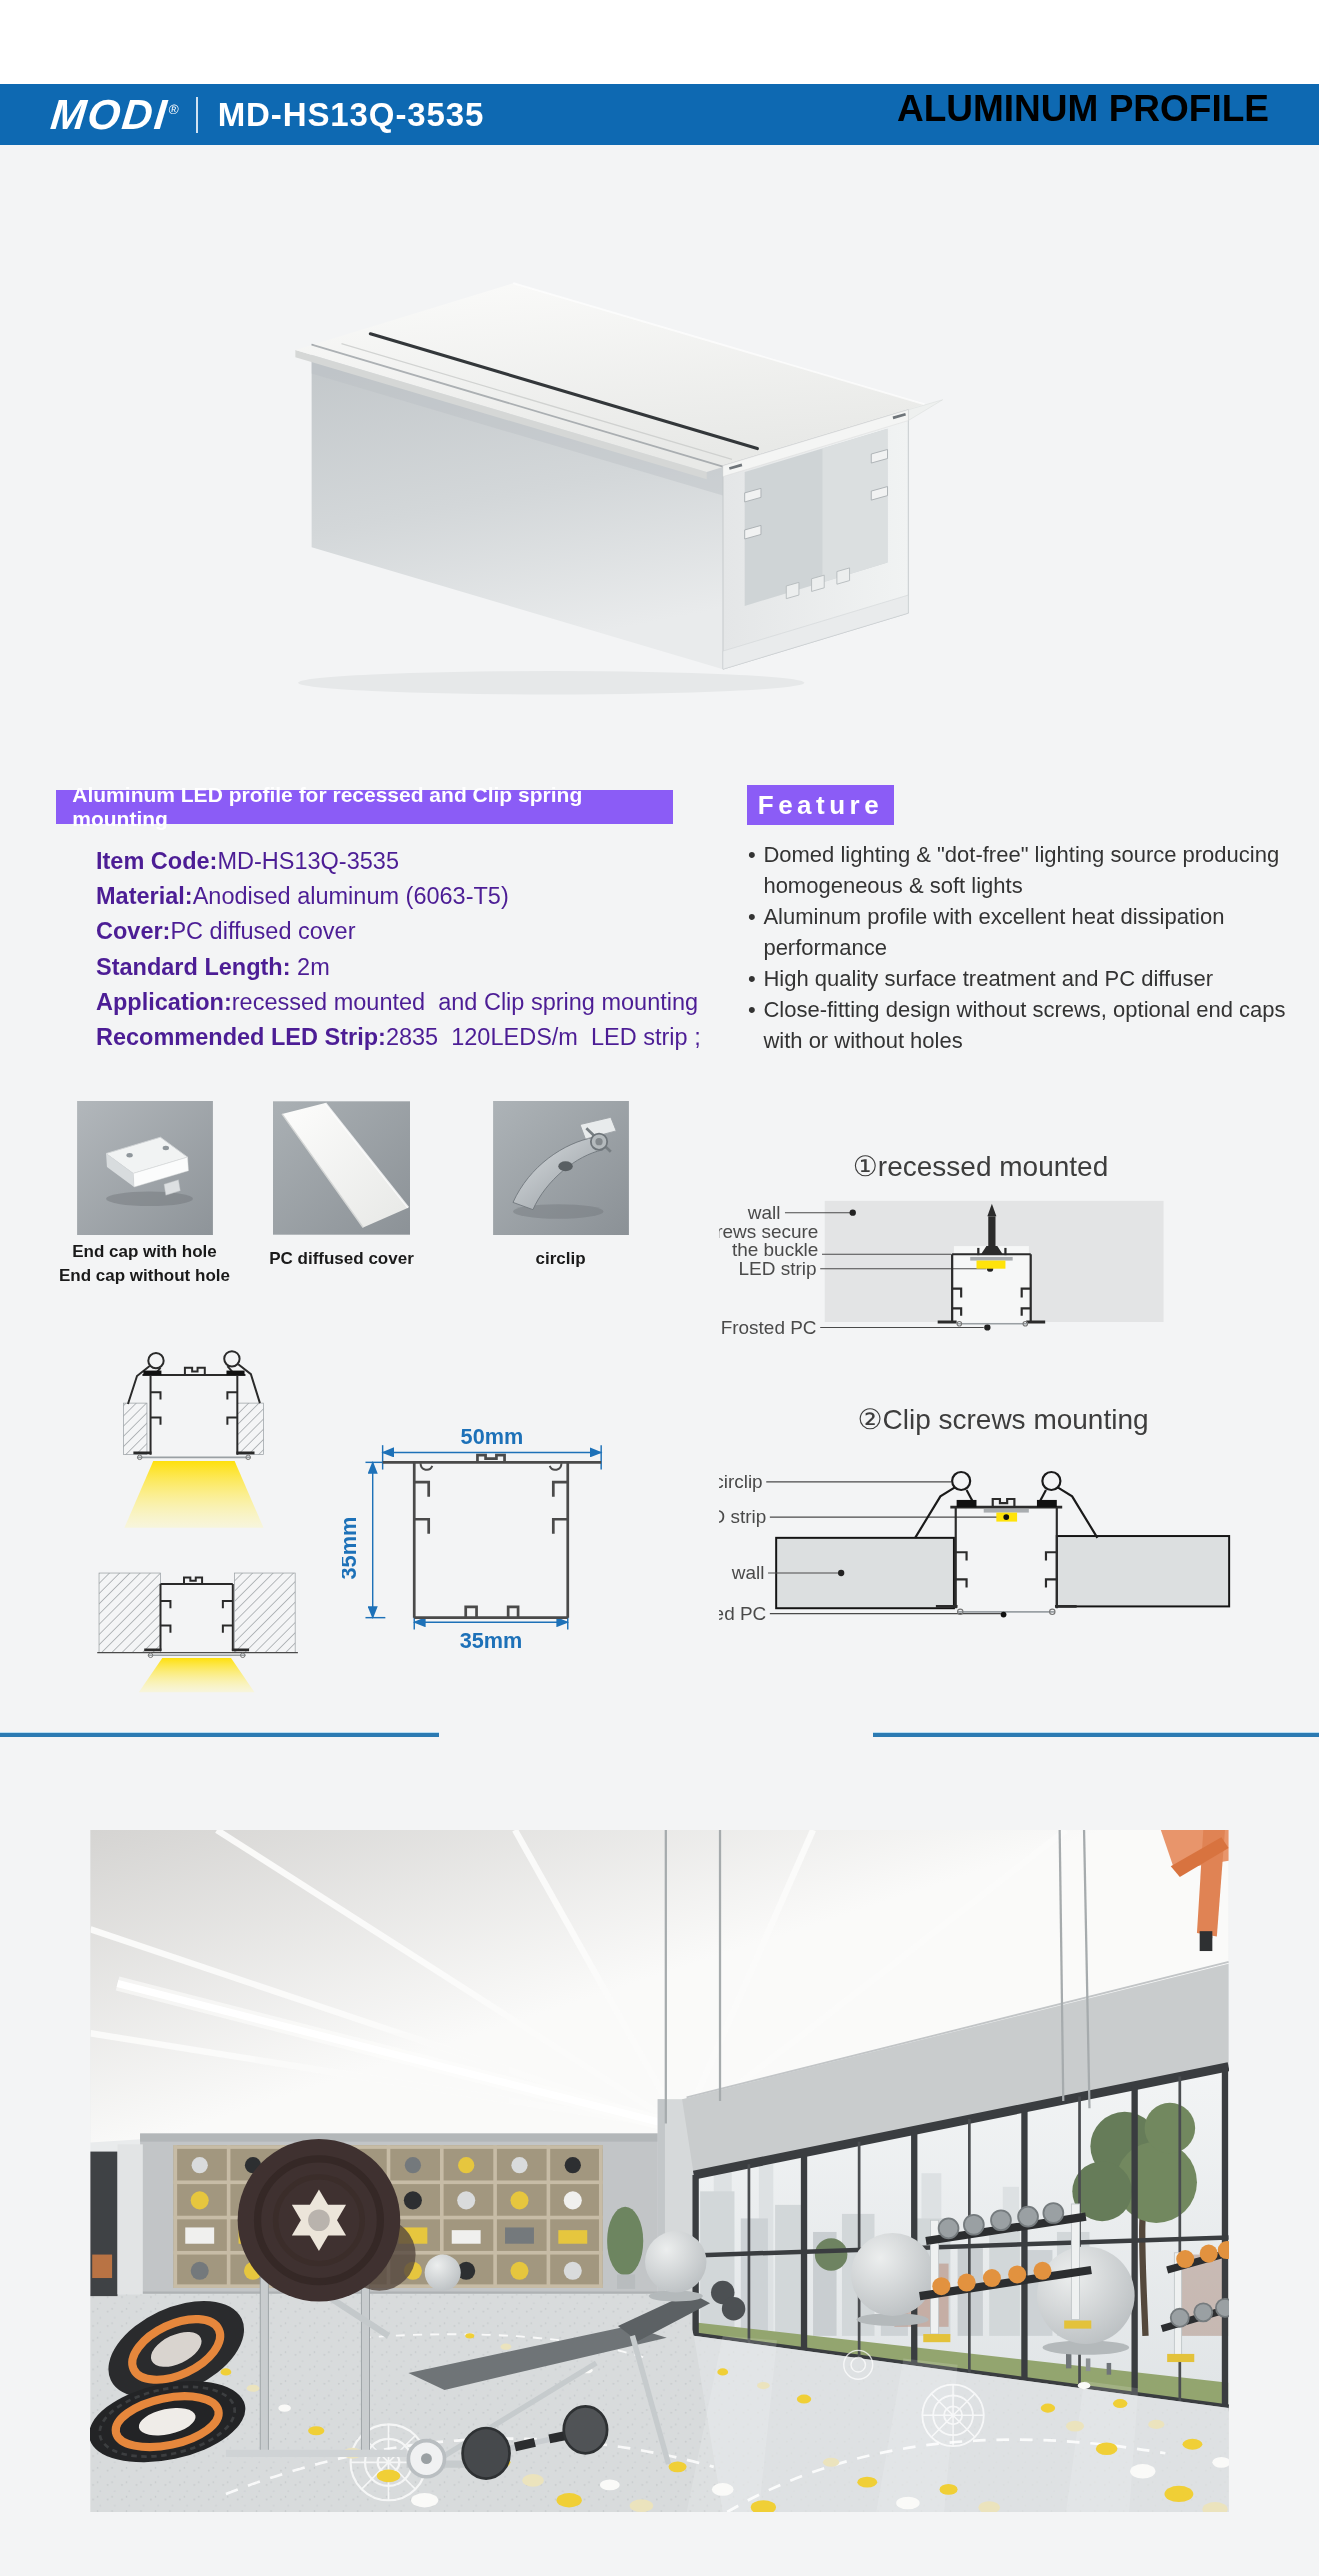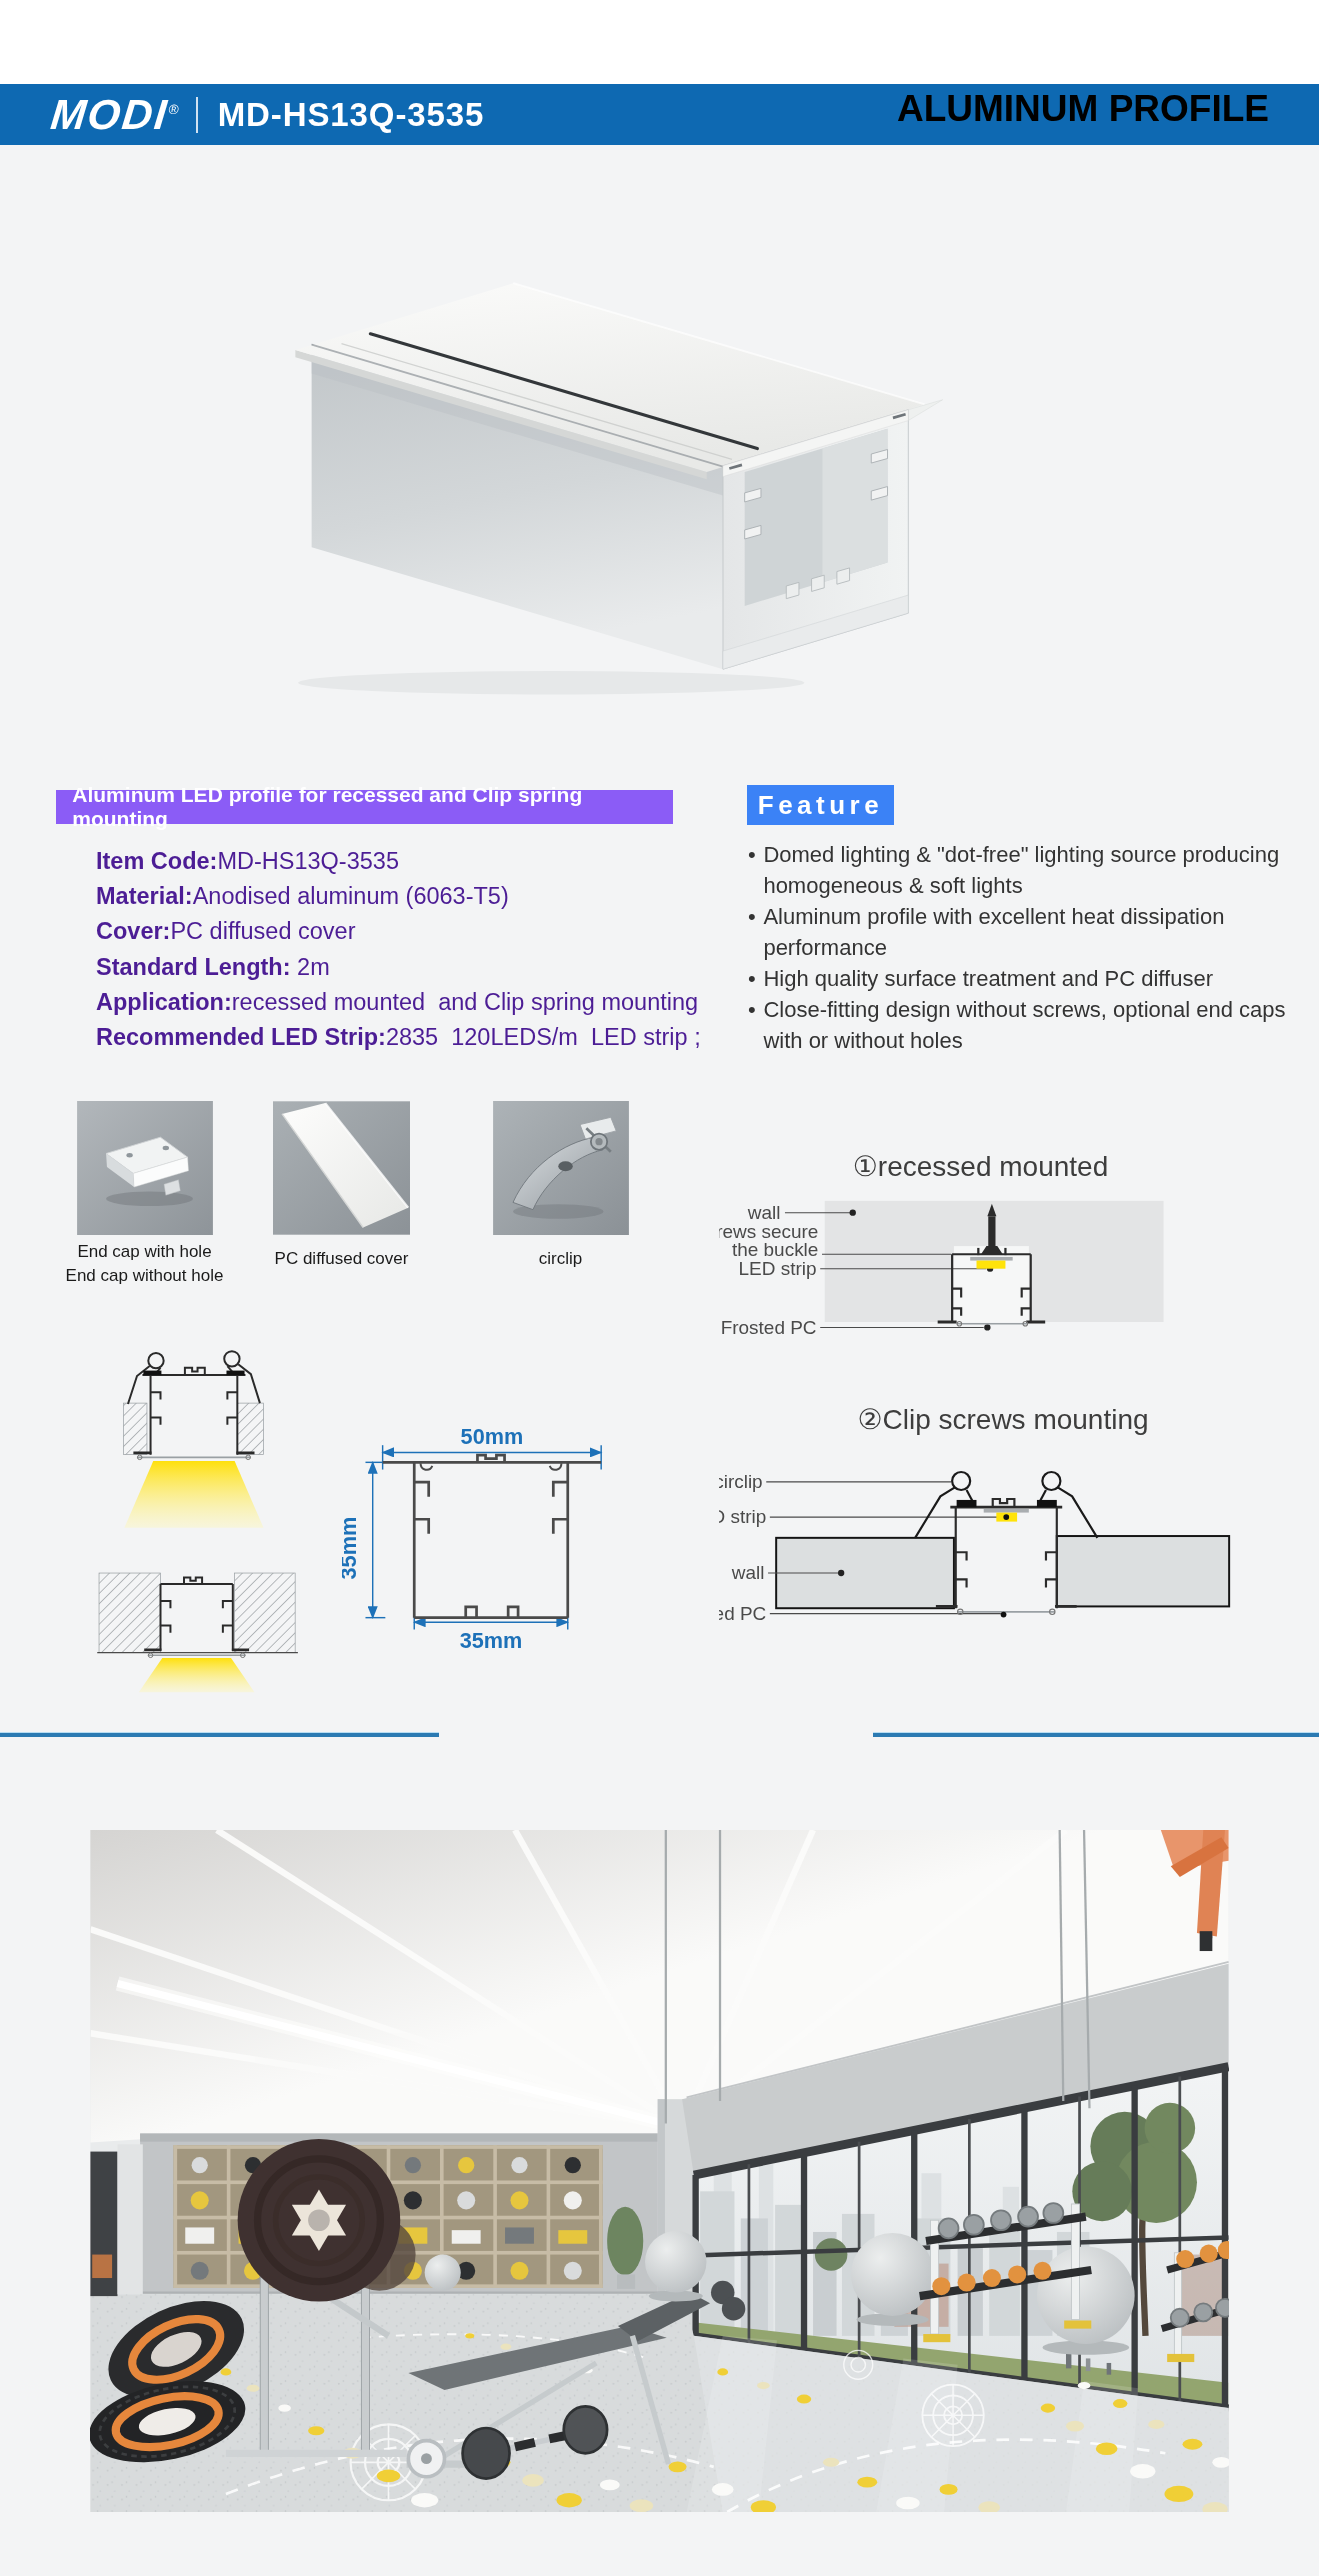--- a/index.html
+++ b/index.html
@@ -15,27 +15,27 @@
   #brand sup{font-size:13.6px;font-weight:400;letter-spacing:0;}
   #hsep{width:1.8px;height:36px;background:#cfe2f2;margin:0 20px 0 18px;}
   #model{color:#fff;font-size:33px;font-weight:600;letter-spacing:0.9px;}
   #htitle{position:absolute;right:51px;top:0;height:50px;display:flex;align-items:center;color:#000000;font-size:37px;font-weight:800;letter-spacing:0px;}
 
   
   #banner{left:56px;top:790px;width:617px;height:34px;background:#8b5cf6;color:#fff;font-size:21px;font-weight:700;
           display:flex;align-items:center;padding-left:16.3px;box-sizing:border-box;}
   .spec-row{position:absolute;left:56px;font-size:23.5px;color:#4c1d95;white-space:pre;margin-left:40px;}
   .spec-label{font-weight:700;}
-  #feature-box{left:747px;top:785px;width:147px;height:40px;background:#3b82f6;color:#fff;font-size:26px;font-weight:700;
+  #feature-box{left:747px;top:785px;width:147px;height:40px;background:#8b5cf6;color:#fff;font-size:26px;font-weight:700;
                letter-spacing:4.5px;display:flex;align-items:center;justify-content:center;}
   #feature-list{left:748px;top:839px;width:565px;}
   .feat-item{display:flex;font-size:22px;color:#333;line-height:31px;}
   .feat-bullet{width:15.4px;flex:none;}
 
-  .thumb-cap{position:absolute;font-size:17px;font-weight:400;color:#1a1a1a;text-align:center;line-height:23.5px;}
+  .thumb-cap{position:absolute;font-size:17px;font-weight:700;color:#1a1a1a;text-align:center;line-height:23.5px;}
   .sec-title{position:absolute;font-size:28px;color:#3d3d3d;text-align:center;font-weight:500;}
 
   .divider{position:absolute;height:4.5px;border-top:1.8px solid #b7ddf2;background:#2b7ab2;box-sizing:border-box;}
 
   text{font-family:"Liberation Sans","DejaVu Sans",sans-serif;}
   .dlab{font-size:21px;fill:#4a4a4a;}
   .dim-txt{font-size:24px;font-weight:700;fill:#1d71b8;}
 </style>
 </head>
 <body>

